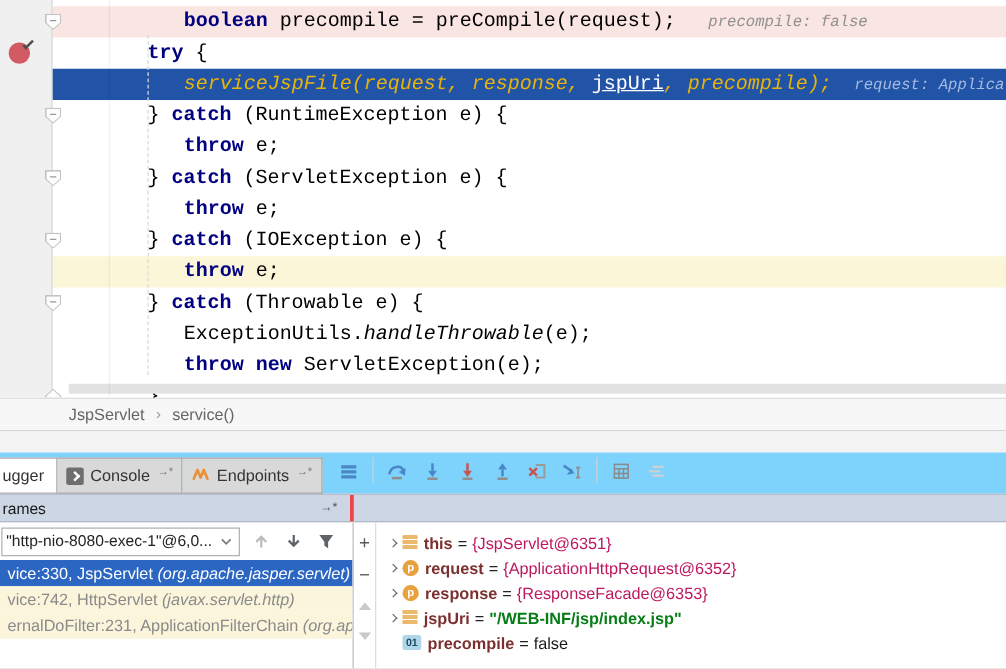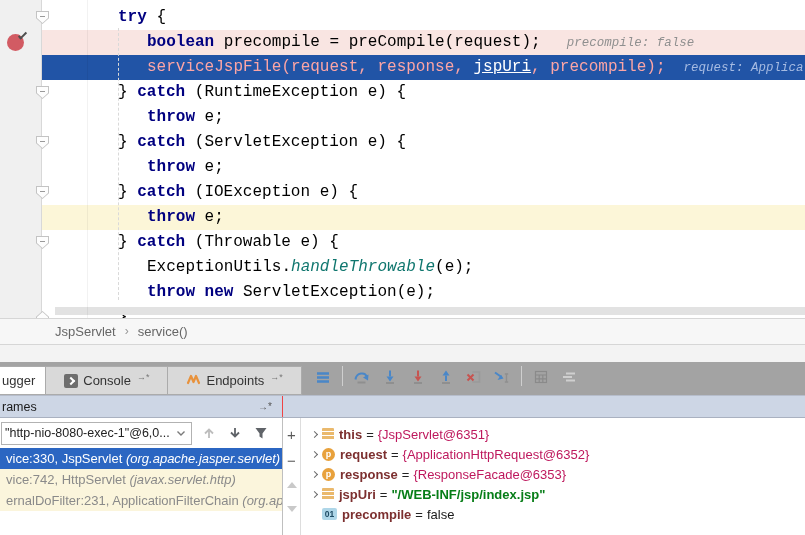--- a/index.html
+++ b/index.html
@@ -10,22 +10,22 @@
   .editor { position:relative; height:318px; overflow:hidden; background:#fff;
             font-family:"Liberation Mono","DejaVu Sans Mono",monospace; font-size:16px; }
   .code-lines { position:relative; z-index:1; padding-top:5px; }
   .code-line { height:25px; line-height:25px; white-space:pre; }
   .hl-none { background:transparent; }
   .hl-breakpoint { background:var(--breakpoint_line); }
   .hl-execution { background:var(--execution_line); color:#fff; }
   .hl-current { background:var(--current_line); }
   .seg-kw { color:var(--keyword); font-weight:bold; }
   .seg-plain { color:#000; }
-  .hl-execution .seg-plain { color:#fca5a5; }
-  .seg-italic { color:#0f766e; font-style:italic; }
+  .hl-execution .seg-plain { color:#eab308;font-style:italic; }
+  .seg-italic { color:#000000; font-style:italic; }
   .seg-underline { color:#fff; text-decoration:underline; }
   .seg-hint { margin-left:26px; font-size:12.5px; font-style:italic; color:#8f8f8f; }
   .seg-hintexec { margin-left:18px; font-size:12.5px; font-style:italic; color:#a6bbe2; }
   .vline { position:absolute; left:87px; top:0; bottom:0; width:1px; background:rgba(0,0,0,0.05); z-index:3; }
   .indent-guide { position:absolute; left:118px; top:28px; height:272px; border-left:1px dashed #d9d9d9; z-index:3; }
   .gutter { position:absolute; left:0; top:0; bottom:0; width:42px; background:#f0f0f0;
             border-right:1px solid #d8d8d8; z-index:4; }
   .bp { position:absolute; left:7px; top:34px; width:17px; height:17px; border-radius:50%;
         background:var(--breakpoint_red); z-index:6; }
   .bp-check { position:absolute; right:-3px; top:-1px; width:9px; height:4px;
@@ -43,38 +43,38 @@
 
   
   .breadcrumb { height:27px; line-height:25px; background:#f7f7f7; border-top:1px solid #d6d6d6;
                 border-bottom:1px solid #d6d6d6; padding-left:55px; font-size:13px; color:#666;
                 display:flex; align-items:center; gap:9px; }
   .bc-sep { color:#999; font-size:12px; }
 
   .spacer { height:17px; background:#f3f3f3; }
 
   
-  .tabsrow { height:33px; background:#a3a3a3; display:flex; align-items:flex-end; }
-  .tab { display:flex; align-items:center; gap:5px; height:29px; padding:0 18px;
+  .tabsrow { height:33px; background:#7dd3fc; display:flex; align-items:flex-end; }
+  .tab { display:flex; align-items:center; gap:5px; height:29px; padding:0 7px;
          background:#d9d9d9; border:1px solid #ababab; border-left:none; font-size:13px; color:#333; cursor:default; }
   .tab.active { background:#fff; padding:0 10px 0 2px; }
   .tabsuf { font-size:9px; color:#777; margin-left:1px; position:relative; top:-4px; }
   .console-ic { width:14px; height:14px; background:#6e6e6e; border-radius:2px; position:relative; }
   .console-ic::after { content:""; position:absolute; left:4px; top:4px; width:4px; height:4px;
          border-right:2px solid #fff; border-top:2px solid #fff; transform:rotate(45deg); }
   .tbtn { width:24px; height:24px; border:none; background:none; display:flex; align-items:center;
           justify-content:center; align-self:center; margin:0 2px 4px 2px; padding:0; cursor:default; }
   .tb-sep { width:1px; height:20px; background:#cfcfcf; margin:0 5px 5px 5px; align-self:center; }
   .tbtn svg { display:block; }
 
   
   .pheads { display:flex; height:23px; background:var(--header_band);
             border-top:1px solid #b6bdcb; border-bottom:1px solid #a9b1c0; }
   .phead { display:flex; align-items:center; font-size:12.5px; color:#1a1a1a; }
-  .phead.left { width:283px; border-right:1px solid #ef4444; padding-left:2px; }
+  .phead.left { width:283px; border-right:3px solid #ef4444; padding-left:2px; }
   .pin { margin-left:auto; margin-right:10px; font-size:10px; color:#555; }
   .phead.right { flex:1; padding-left:5px; gap:6px; }
   .vham { width:12px; height:10px; background:repeating-linear-gradient(to bottom,#3c3c3c 0 2px,transparent 2px 4px); }
 
   
   .pcontent { display:flex; height:117px; background:#fff; }
   .frames { width:283px; border-right:1px solid #bfbfbf; overflow:hidden; }
   .ftoolbar { height:30px; display:flex; align-items:center; padding-left:1px; gap:8px; }
   .dropdown { width:191px; height:23px; border:1px solid #b2b2b2; background:#fff; display:flex;
               align-items:center; padding:0 5px 0 3px; font-size:12.5px; color:#222; cursor:default; }
@@ -112,22 +112,22 @@
   .vval.string { color:var(--string_value); font-weight:bold; }
   .vval.plain { color:#1a1a1a; }
 </style>
 </head>
 <body>
 
 <div class="screen">
 
   <div class="editor">
     <div class="code-lines">
+        <div class="code-line hl-breakpoint" style="padding-left: 147px;"><span class="seg-kw">boolean </span><span class="seg-plain">precompile = preCompile(request);</span><span class="seg-hint">precompile: false</span></div>
         <div class="code-line hl-none" style="padding-left: 118px;"><span class="seg-kw">try </span><span class="seg-plain">{</span></div>
-        <div class="code-line hl-breakpoint" style="padding-left: 147px;"><span class="seg-kw">boolean </span><span class="seg-plain">precompile = preCompile(request);</span><span class="seg-hint">precompile: false</span></div>
         <div class="code-line hl-execution" style="padding-left: 147px;"><span class="seg-plain">serviceJspFile(request, response, </span><span class="seg-underline">jspUri</span><span class="seg-plain">, precompile);</span><span class="seg-hintexec">request: ApplicationHttpRe</span></div>
         <div class="code-line hl-none" style="padding-left: 118px;"><span class="seg-plain">} </span><span class="seg-kw">catch </span><span class="seg-plain">(RuntimeException e) {</span></div>
         <div class="code-line hl-none" style="padding-left: 147px;"><span class="seg-kw">throw </span><span class="seg-plain">e;</span></div>
         <div class="code-line hl-none" style="padding-left: 118px;"><span class="seg-plain">} </span><span class="seg-kw">catch </span><span class="seg-plain">(ServletException e) {</span></div>
         <div class="code-line hl-none" style="padding-left: 147px;"><span class="seg-kw">throw </span><span class="seg-plain">e;</span></div>
         <div class="code-line hl-none" style="padding-left: 118px;"><span class="seg-plain">} </span><span class="seg-kw">catch </span><span class="seg-plain">(IOException e) {</span></div>
         <div class="code-line hl-current" style="padding-left: 147px;"><span class="seg-kw">throw </span><span class="seg-plain">e;</span></div>
         <div class="code-line hl-none" style="padding-left: 118px;"><span class="seg-plain">} </span><span class="seg-kw">catch </span><span class="seg-plain">(Throwable e) {</span></div>
         <div class="code-line hl-none" style="padding-left: 147px;"><span class="seg-plain">ExceptionUtils.</span><span class="seg-italic">handleThrowable</span><span class="seg-plain">(e);</span></div>
         <div class="code-line hl-none" style="padding-left: 147px;"><span class="seg-kw">throw new </span><span class="seg-plain">ServletException(e);</span></div>

